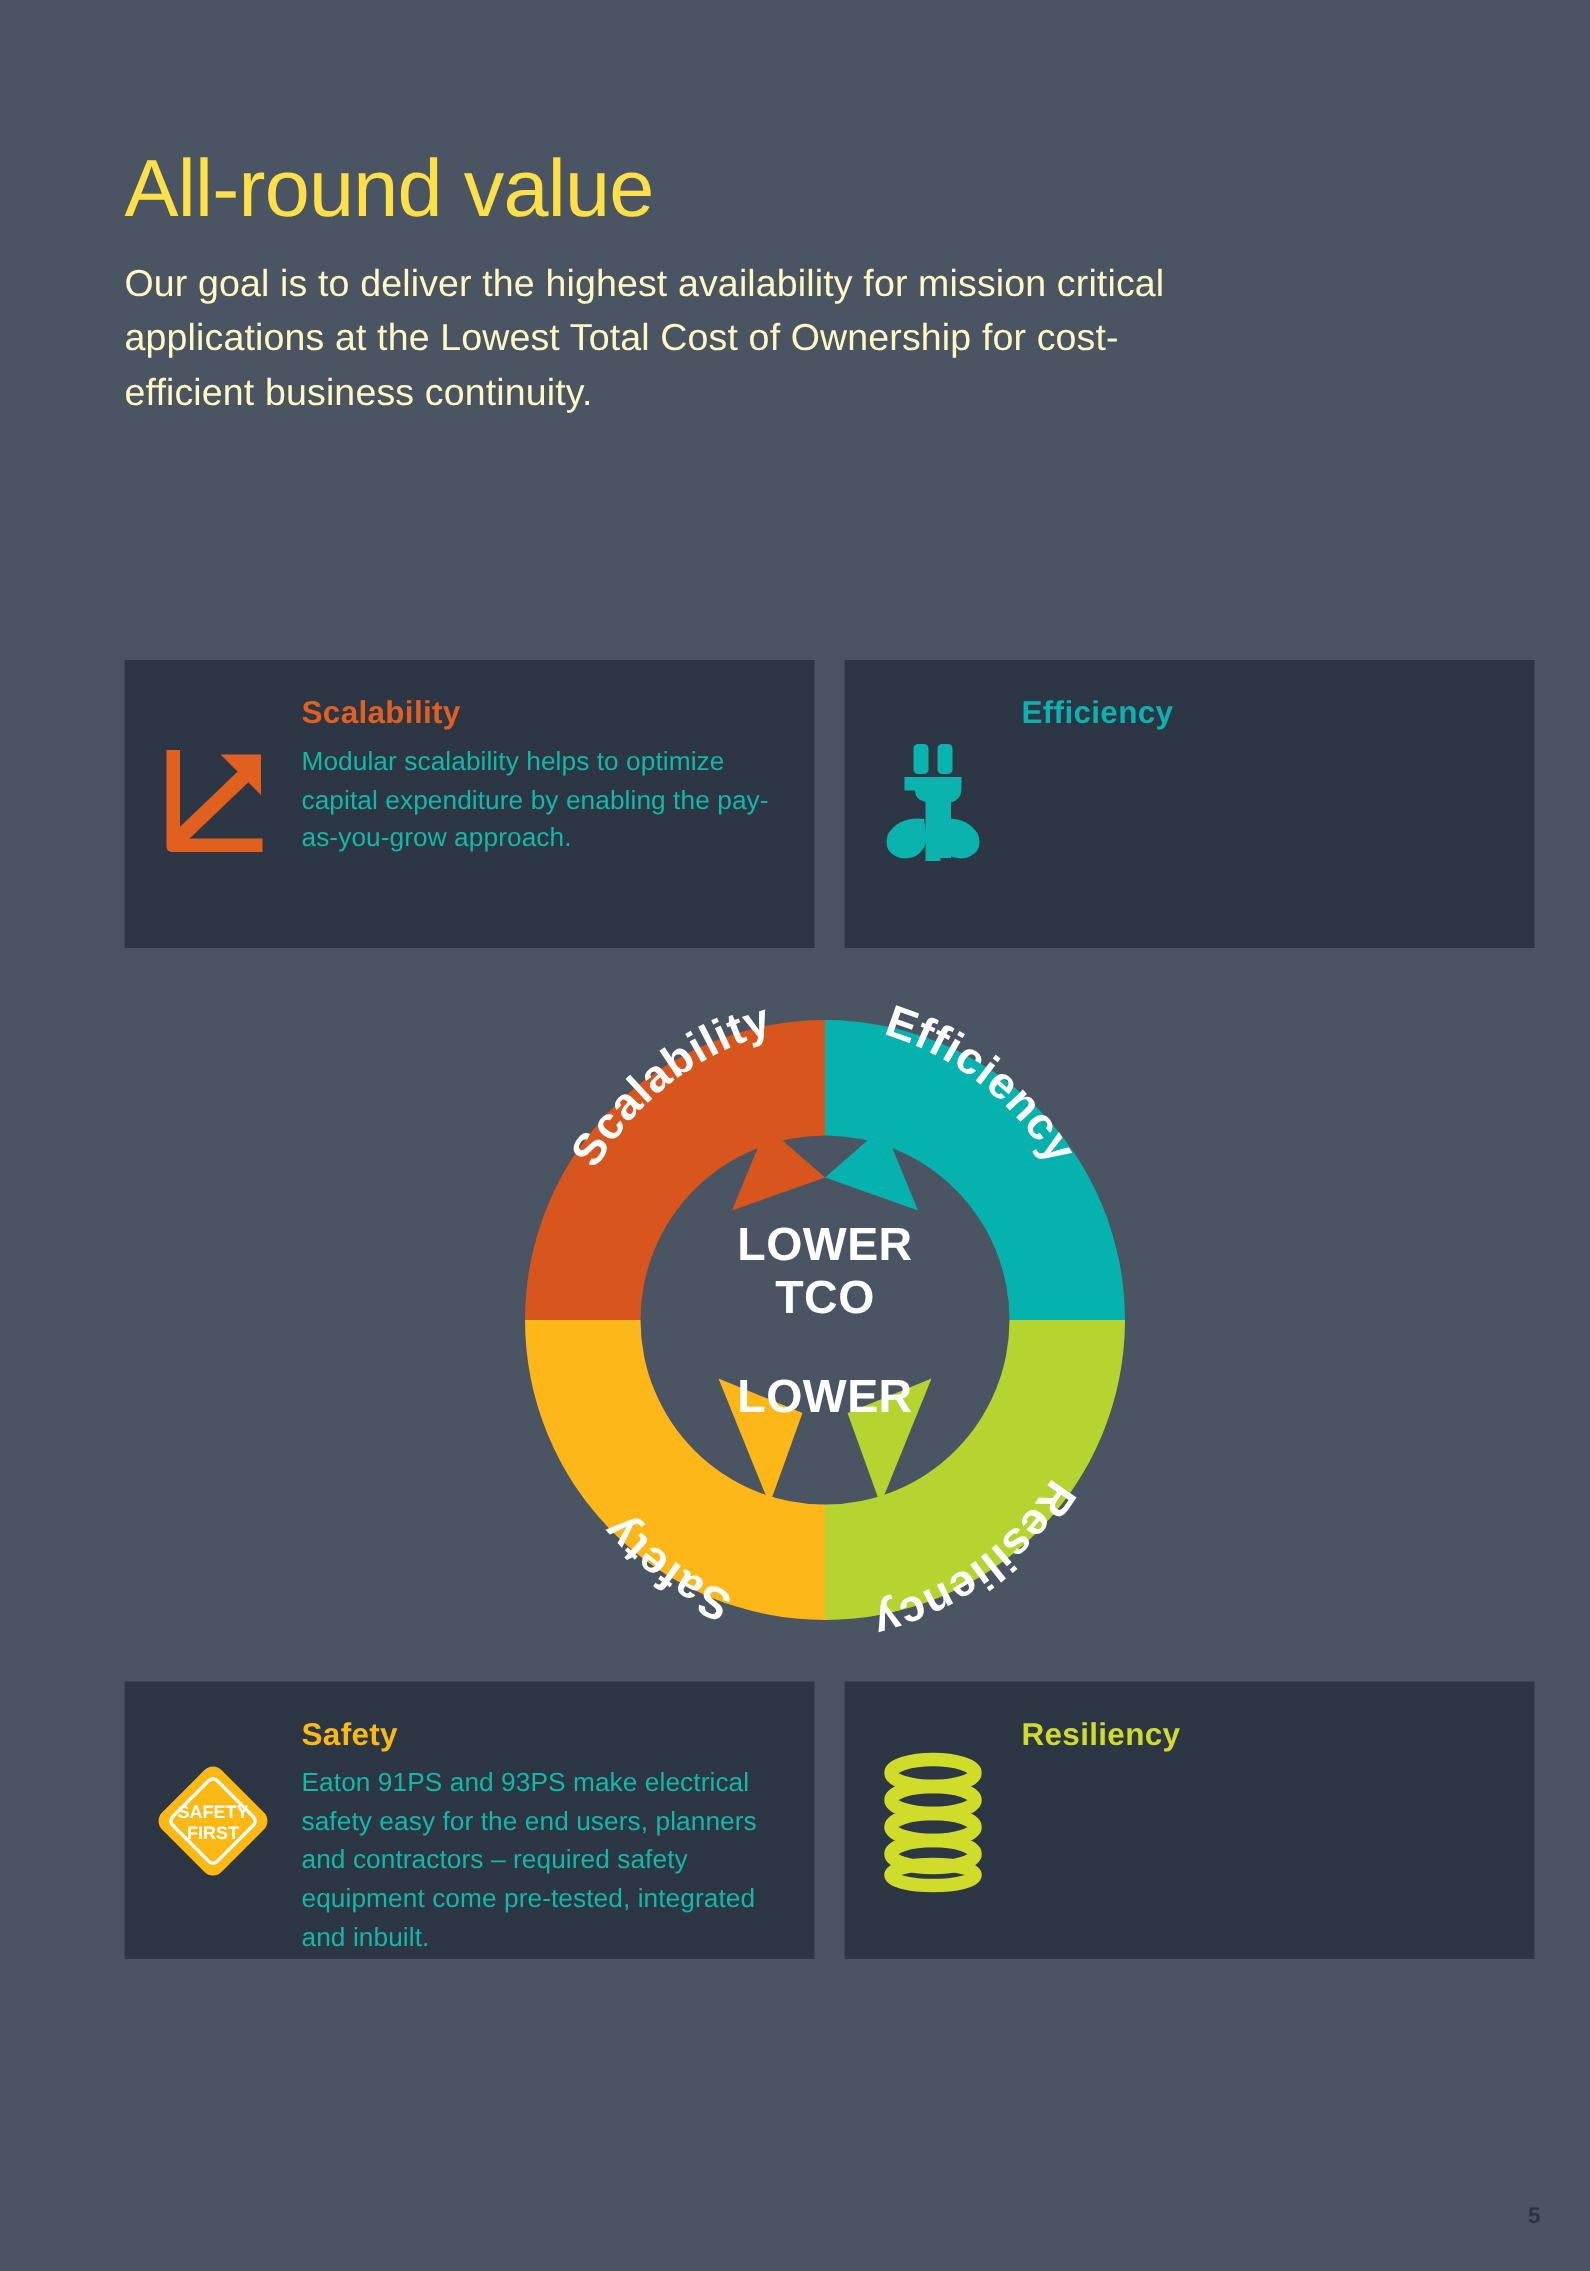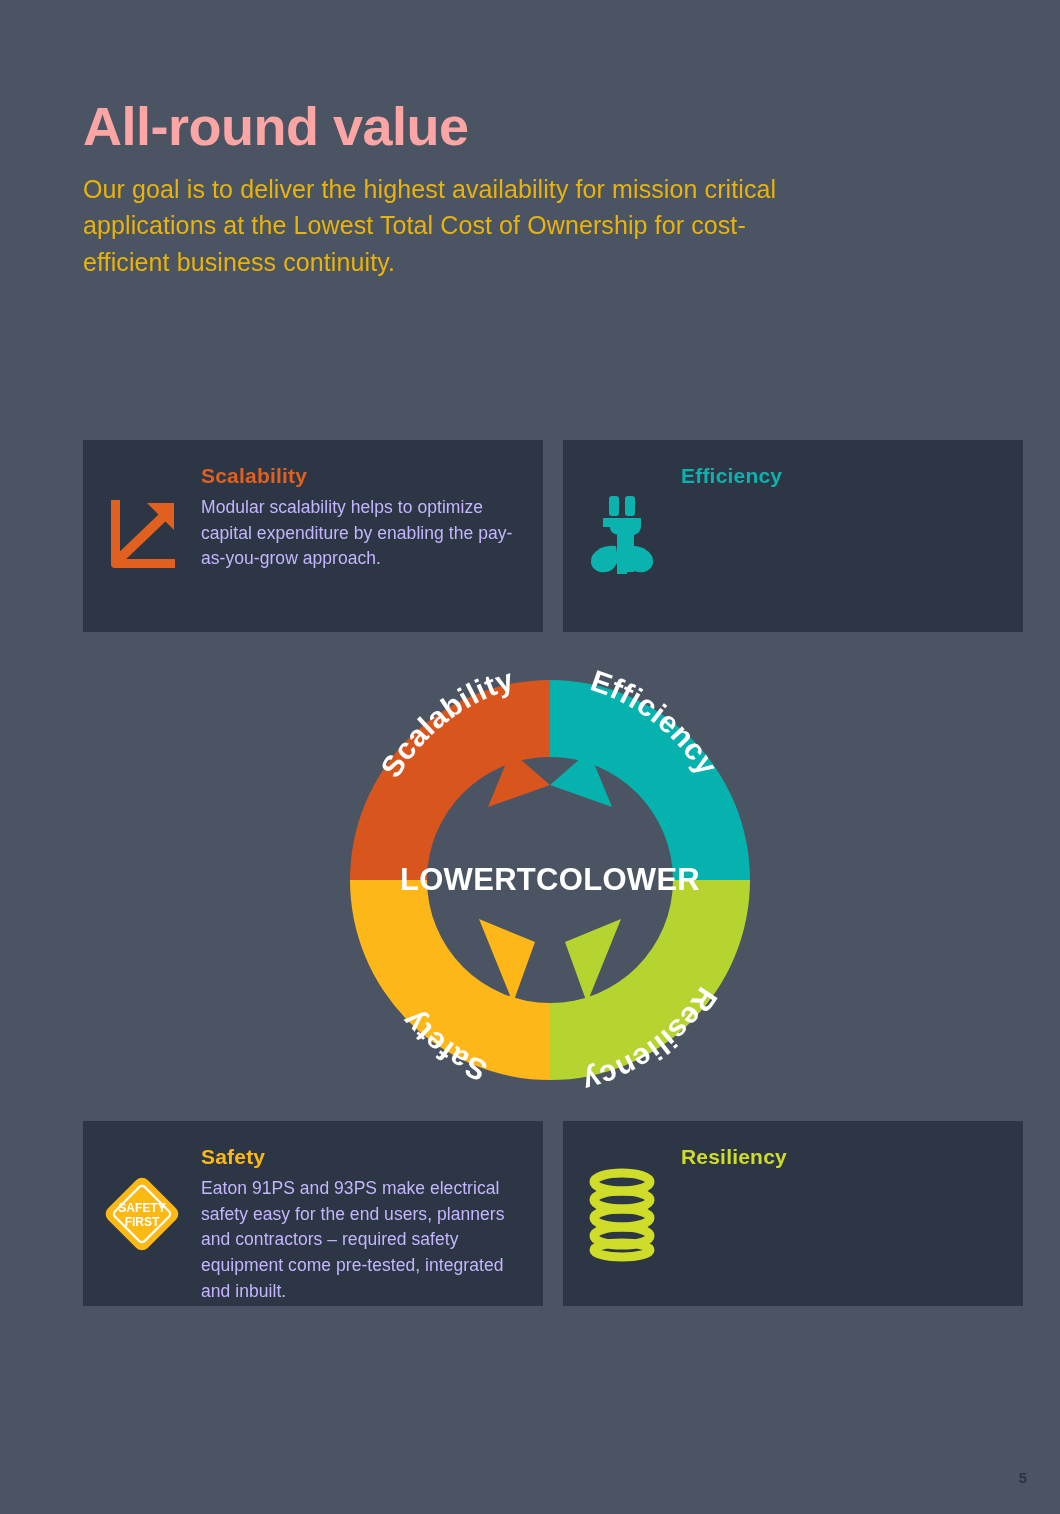--- a/index.html
+++ b/index.html
@@ -19,31 +19,31 @@
   
   .header {
     position: absolute;
     left: 83px;
     top: 98px;
     width: 760px;
   }
 
   .page-title {
     font-size: 54px;
-    font-weight: 700;
-    color: #fca5a5;
+    font-weight: 400;
+    color: #fde047;
     letter-spacing: -0.5px;
     line-height: 1.05;
   }
 
   .page-subtitle {
     margin-top: 16px;
     font-size: 25px;
     font-weight: 400;
-    color: #eab308;
+    color: #fef9c3;
     line-height: 1.47;
     letter-spacing: 0.1px;
     max-width: 700px;
   }
 
   
   .card {
     position: absolute;
     background: #2c3645;
     display: flex;
@@ -73,21 +73,21 @@
 
   .card-title {
     font-size: 21px;
     font-weight: bold;
     margin-bottom: 7px;
     letter-spacing: 0.2px;
   }
 
   .card-text {
     font-size: 17.5px;
-    color: #c4b5fd;
+    color: #14b8a6;
     line-height: 1.47;
     letter-spacing: 0.05px;
   }
 
   .title-scalability { color: #e2601f; }
   .title-efficiency  { color: #0bb3ae; }
   .title-safety      { color: #fdb913; }
   .title-resiliency  { color: #d0dc2a; }
 
   
@@ -99,21 +99,21 @@
     height: 478px;
   }
 
   .center-text {
     position: absolute;
     left: 0;
     top: 0;
     width: 486px;
     height: 478px;
     display: flex;
-    flex-direction: row;
+    flex-direction: column;
     align-items: center;
     justify-content: center;
     pointer-events: none;
   }
 
   .center-line {
     color: #ffffff;
     font-weight: bold;
     font-size: 31px;
     line-height: 1.13;

